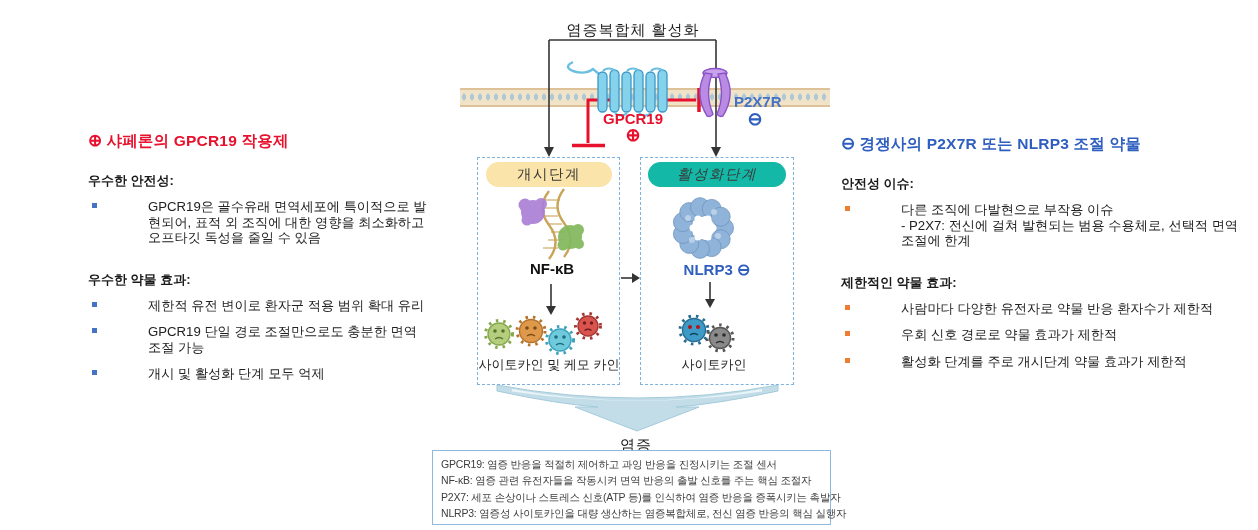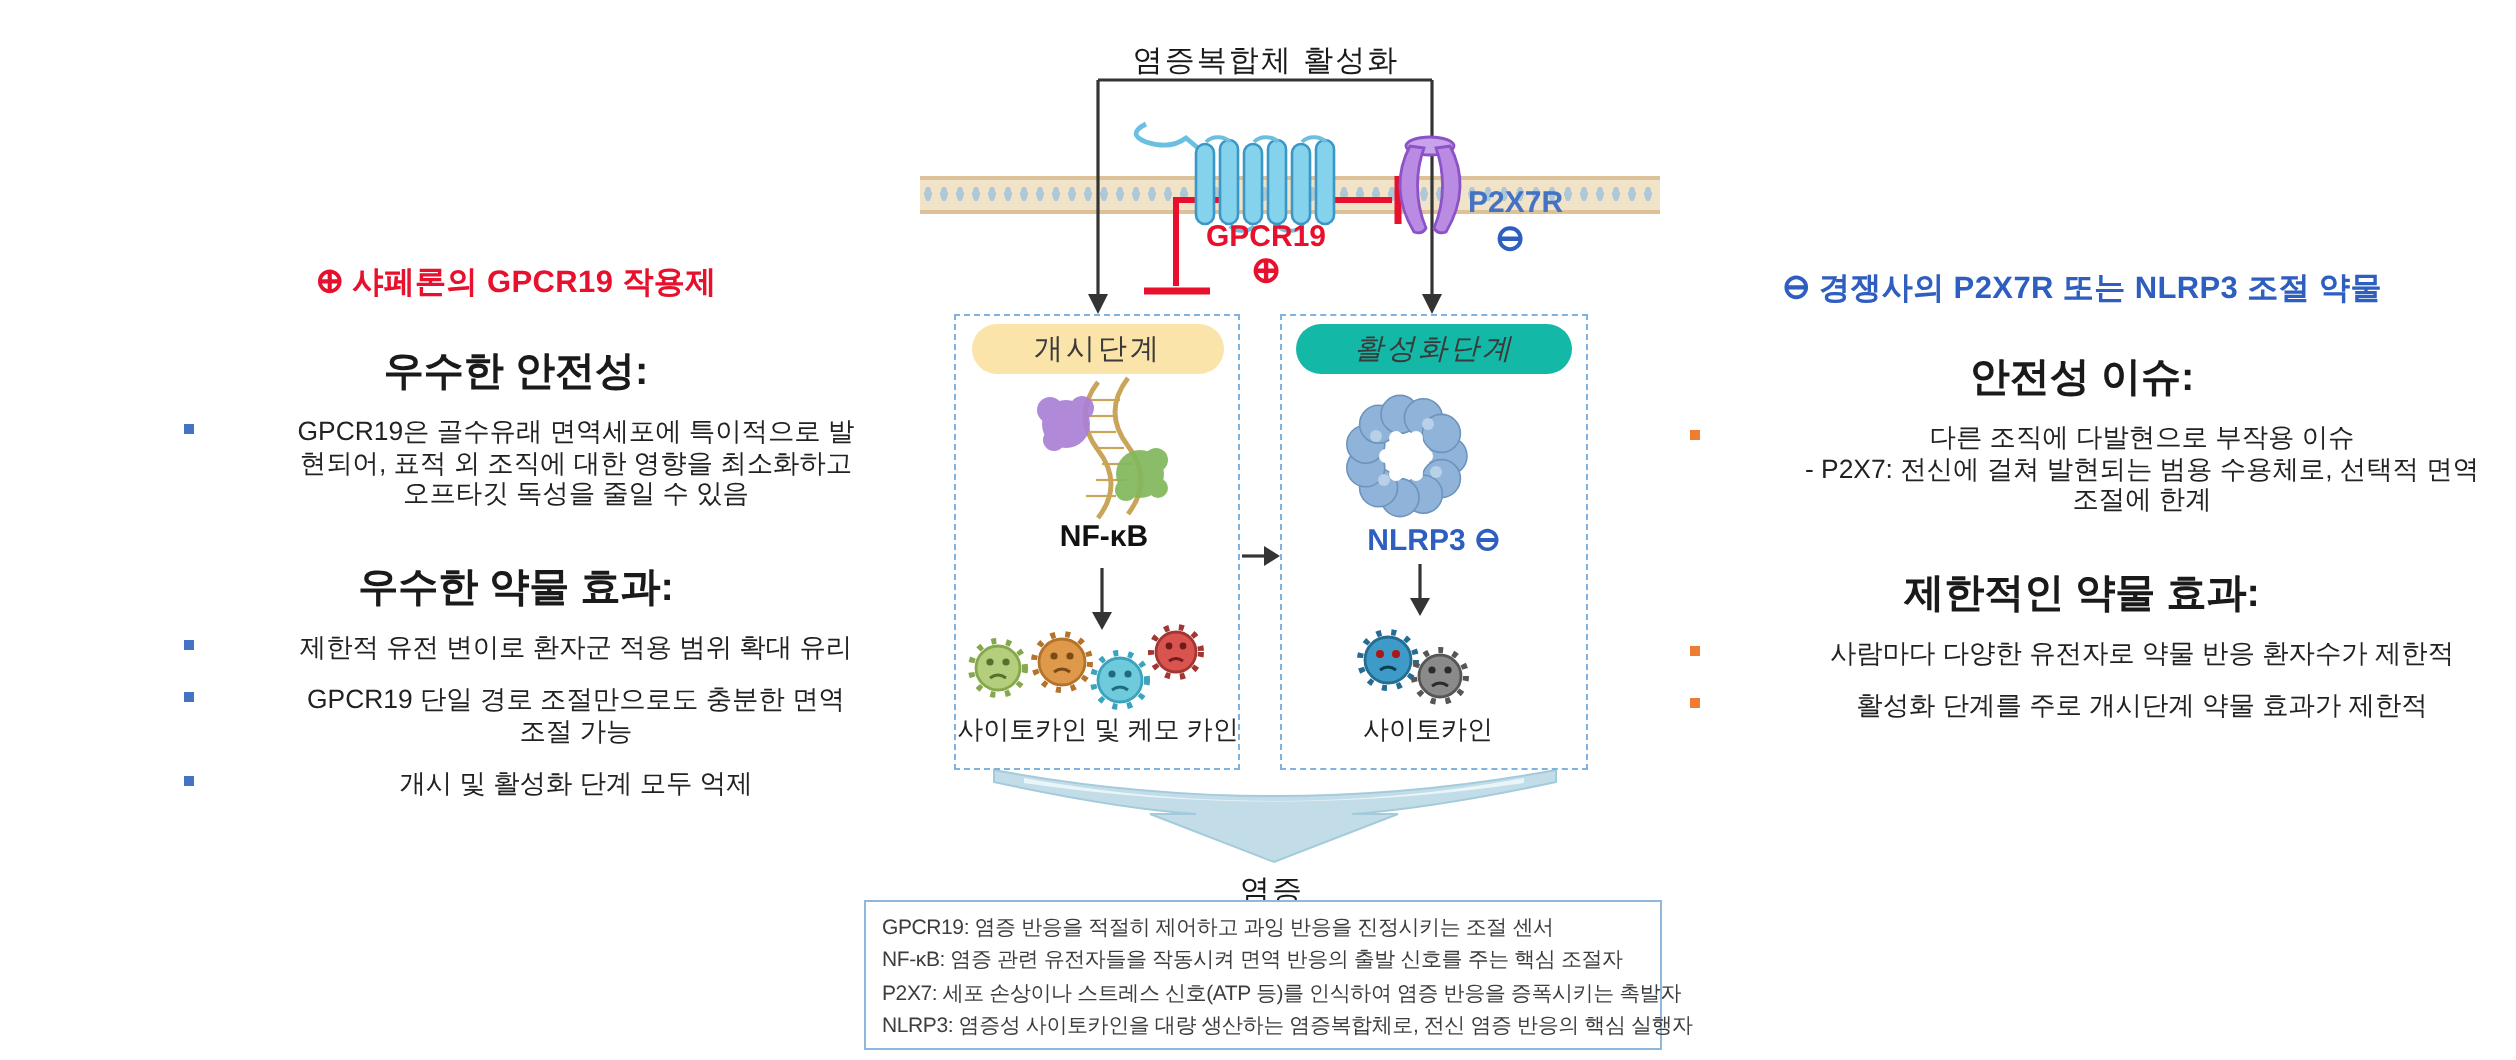--- a/index.html
+++ b/index.html
@@ -1,27 +1,27 @@
 <!DOCTYPE html>
 <html><head>
 <meta charset="utf-8">
 <style>
   * { box-sizing: border-box; margin: 0; padding: 0; }
   body { background: #ffffff; font-family: "Liberation Sans", sans-serif; }
   .canvas { position: relative; width: 1258px; height: 530px; background: #ffffff; overflow: hidden; }
 
   
-  .panel { position: absolute; text-align: center; }
+  .panel { position: absolute; }
   .panel-left { left: 88px; top: 130px; width: 340px; }
   .panel-right { left: 841px; top: 133px; width: 400px; }
   .panel-heading { font-size: 15.5px; font-weight: bold; margin-bottom: 20px; letter-spacing: 0.2px; }
   .panel-heading.red { color: #e8112d; }
   .panel-heading.blue { color: #2e5ebf; }
   .panel-heading .sign { font-size: 17px; margin-right: 4px; }
-  .sec-title { font-size: 20px; font-weight: bold; color: #1a1a1a; margin-bottom: 9px; }
+  .sec-title { font-size: 13px; font-weight: bold; color: #1a1a1a; margin-bottom: 9px; }
   .sec-gap { margin-top: 25px; }
   .bullet { display: flex; margin-bottom: 11px; font-size: 13.2px; line-height: 1.18; color: #222; }
   .bm { flex: 0 0 auto; width: 5px; height: 5px; margin: 4px 12px 0 4px; }
   .bm-blue { background: #4472c4; }
   .bm-orange { background: #ed7d31; }
   .bt { flex: 1; margin-left: 39px; }
   .subline { display: block; }
 
   
   .dlabel { position: absolute; white-space: nowrap; }
@@ -284,20 +284,24 @@
         <span class="subline">- P2X7: 전신에 걸쳐 발현되는 범용 수용체로, 선택적 면역 조절에 한계</span>
       </span>
     </div>
     <div class="sec-title sec-gap">제한적인 약물 효과:</div>
     <div class="bullet">
       <span class="bm bm-orange"></span>
       <span class="bt">사람마다 다양한 유전자로 약물 반응 환자수가 제한적</span>
     </div>
     <div class="bullet">
       <span class="bm bm-orange"></span>
+      <span class="bt">우회 신호 경로로 약물 효과가 제한적</span>
+    </div>
+    <div class="bullet">
+      <span class="bm bm-orange"></span>
       <span class="bt">활성화 단계를 주로 개시단계 약물 효과가 제한적</span>
     </div>
   </div>
 
   <div class="def-box">
     <div class="def-line">GPCR19: 염증 반응을 적절히 제어하고 과잉 반응을 진정시키는 조절 센서</div>
     <div class="def-line">NF-κB: 염증 관련 유전자들을 작동시켜 면역 반응의 출발 신호를 주는 핵심 조절자</div>
     <div class="def-line">P2X7: 세포 손상이나 스트레스 신호(ATP 등)를 인식하여 염증 반응을 증폭시키는 촉발자</div>
     <div class="def-line">NLRP3: 염증성 사이토카인을 대량 생산하는 염증복합체로, 전신 염증 반응의 핵심 실행자</div>
   </div>

